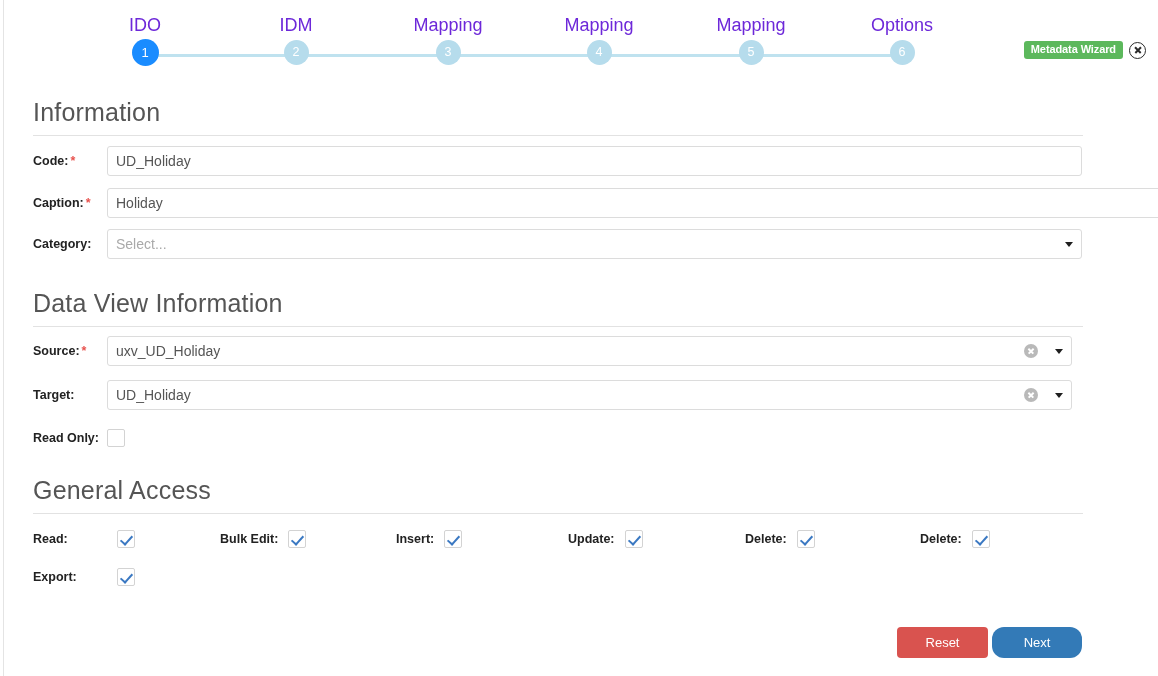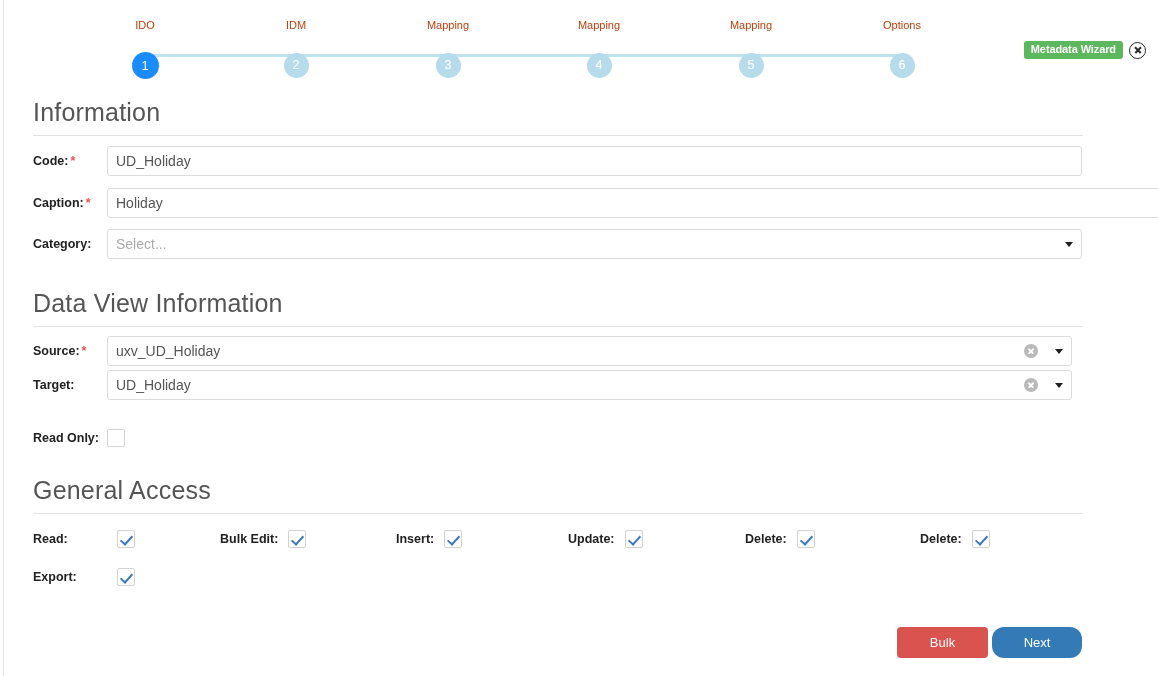--- a/index.html
+++ b/index.html
@@ -86,24 +86,24 @@
     background: #bfe2ef;
   }
   .step {
     position: absolute;
     top: 0;
     width: 110px;
     margin-left: -55px;
     text-align: center;
   }
   .step-label {
-    font-size: 11px;
-    color: #c2410c;
+    font-size: 18px;
+    color: #6d28d9;
     line-height: 15px;
-    margin-bottom: 20px;
+    margin-bottom: 7px;
     white-space: nowrap;
   }
   .step-circle {
     width: 25px;
     height: 25px;
     border-radius: 50%;
     background: #b6dcec;
     color: #ffffff;
     font-size: 12.5px;
     line-height: 25px;
@@ -352,21 +352,21 @@
   </div>
   <div class="control" style="width:965px">
     <span class="value">uxv_UD_Holiday</span>
     <span class="spacer"></span>
     <span class="clear-btn"></span>
     <span style="width:17px"></span>
     <span class="caret"></span>
   </div>
 </div>
 
-<div class="form-row" style="top:370px">
+<div class="form-row" style="top:380px">
   <div class="field-label">Target:</div>
   <div class="control" style="width:965px">
     <span class="value">UD_Holiday</span>
     <span class="spacer"></span>
     <span class="clear-btn"></span>
     <span style="width:17px"></span>
     <span class="caret"></span>
   </div>
 </div>
 
@@ -408,14 +408,14 @@
 <div class="access-item" style="left:920px; top:529px">
   <span class="access-label">Delete:</span>
   <span class="checkbox checked"></span>
 </div>
 
 <div class="access-item" style="left:33px; top:567px">
   <span class="access-label" style="width:74px">Export:</span>
   <span class="checkbox checked"></span>
 </div>
 
-<button class="btn btn-reset">Bulk</button>
+<button class="btn btn-reset">Reset</button>
 <button class="btn btn-next">Next</button>
 
 </body></html>

